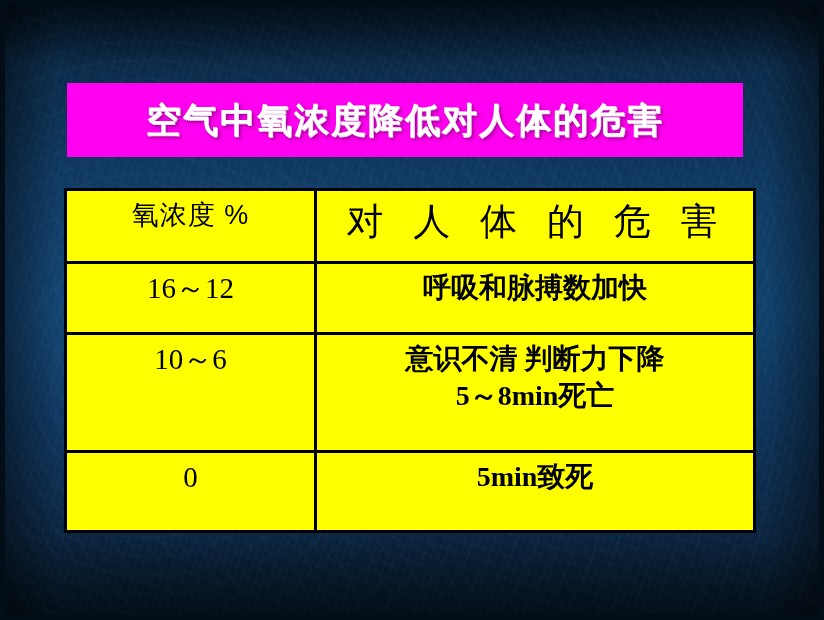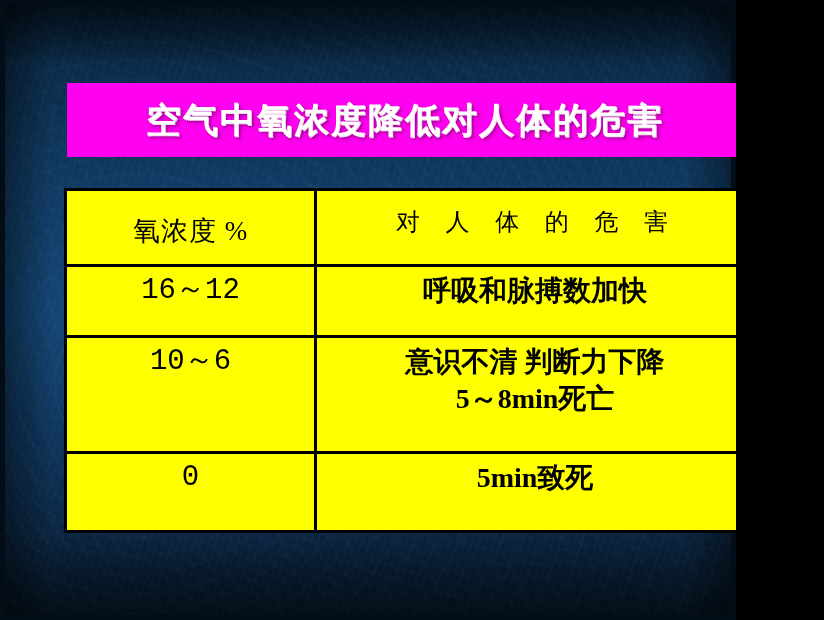--- a/index.html
+++ b/index.html
@@ -2,21 +2,21 @@
 <html><head>
 <meta charset="utf-8">
 <style>
   html, body {
     margin: 0;
     padding: 0;
     background: #000;
   }
   #slide {
     position: relative;
-    width: 736px;
+    width: 824px;
     height: 620px;
     overflow: hidden;
     background: #84cc16;
     font-family: "DejaVu Sans", "Liberation Sans", sans-serif;
   }
   
   #bg-base {
     position: absolute;
     inset: 0;
     background:
@@ -109,44 +109,43 @@
 
   .cell-inner {
     padding-top: 7px;
     padding-bottom: 6px;
     line-height: 1.18;
   }
 
   
   tr.header-row td { height: 61px; }
   .head-conc {
-    font-family: Liberation Serif, serif;
+    font-family: Liberation Sans, sans-serif;
     font-size: 27px;
     font-weight: normal;
     letter-spacing: 1px;
-    padding-top: 25px;
+    padding-top: 9px;
   }
   .head-hazard {
     font-family: "DejaVu Sans", "Liberation Sans", sans-serif;
-    font-size: 24px;
+    font-size: 37px;
     font-weight: normal;
     letter-spacing: 9px;
     padding-top: 9px;
     padding-left: 3px;
-    margin-top: 8px;
   }
 
   
   .r1 td { height: 61px; }
   .r2 td { height: 56px; }
   .r3 td { height: 100px; }
   .r4 td { height: 68px; }
 
   .conc-val {
-    font-family: Liberation Mono, monospace;
+    font-family: Liberation Serif, serif;
     font-size: 29px;
     font-weight: normal;
     letter-spacing: 0px;
   }
   .hazard-val {
     font-family: Liberation Serif, serif;
     font-size: 28px;
     font-weight: bold;
     letter-spacing: 0px;
   }

